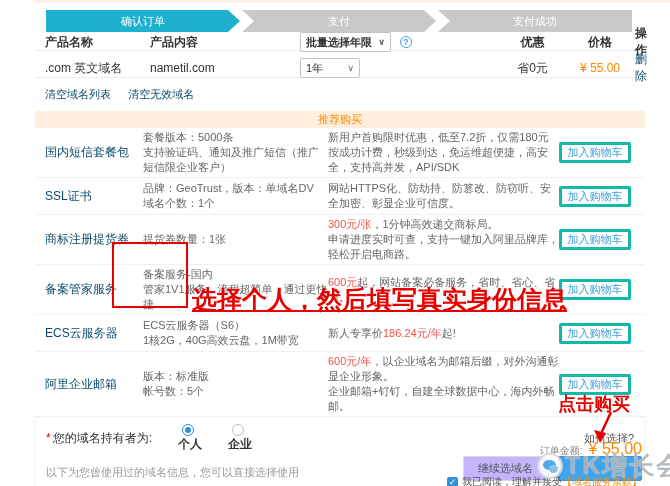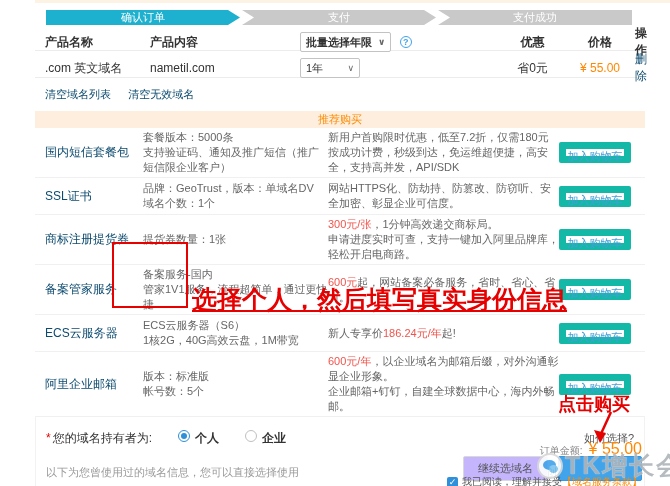--- a/index.html
+++ b/index.html
@@ -2,21 +2,21 @@
 <html><head>
 <meta charset="utf-8">
 <style>
   * { margin:0; padding:0; box-sizing:border-box; }
   html,body { background:#fff; }
   body { font-family:"Liberation Sans","DejaVu Sans",sans-serif; font-size:12px; color:#333; }
   .page { position:relative; width:670px; height:486px; background:#fff; overflow:hidden; }
   .top-strip { position:absolute; left:35px; top:0; width:635px; height:3px; background:#fdf3e4; }
 
   
-  .steps { position:absolute; left:35px; top:10px; width:597px; height:15px; display:flex;padding-left:11px; }
+  .steps { position:absolute; left:35px; top:10px; width:597px; height:22px; display:flex;padding-left:11px; }
   .step { flex:1; color:#fff; font-size:11px; display:flex; align-items:center; justify-content:center; margin-right:2px; }
   .step.active { background:#1eb0cf; clip-path:polygon(0 0, calc(100% - 12px) 0, 100% 50%, calc(100% - 12px) 100%, 0 100%); }
   .step.mid { background:#c9c9c9; clip-path:polygon(0 0, calc(100% - 12px) 0, 100% 50%, calc(100% - 12px) 100%, 0 100%, 12px 50%); }
   .step.last { background:#c9c9c9; clip-path:polygon(0 0, 100% 0, 100% 100%, 0 100%, 12px 50%); margin-right:0; }
 
   .content { position:absolute; left:35px; top:25px; width:610px; }
 
   
   .thead, .trow { display:grid; grid-template-columns:105px 150px 210px 65px 70px 1fr; align-items:center; }
   .thead { height:26px; border-bottom:1px solid #ececec; font-weight:bold; }
@@ -30,27 +30,27 @@
   a.lnk { color:#0c4a6e; text-decoration:none; cursor:pointer; }
   .clear-links { padding:9px 0 9px 10px; }
   .clear-links a { margin-right:14px; font-size:11px;text-align:center; }
 
   
   .banner { height:17px; background:#fdeedd; color:#ff8a00; font-size:11px; text-align:center; line-height:17px; }
   .rrow { display:grid; grid-template-columns:108px 185px 1fr 86px; align-items:center; border-bottom:1px solid #f0f0f0; min-height:37px; padding:2px 0; }
   .rrow .rname { padding-left:10px; color:#4aa5e0; }
   .rrow .rcont, .rrow .rdesc { font-size:11px; color:#666; line-height:15px; }
   .red { color:#f0544c; }
-  .cart-btn { width:72px; height:21px; border:7px solid #14b8a6; border-radius:2px; background:#fff; color:#41a0d8; font-size:11px; cursor:pointer; }
+  .cart-btn { width:72px; height:21px; border:3px solid #14b8a6; border-radius:2px; background:#fff; color:#41a0d8; font-size:11px; cursor:pointer; }
 
   
   .holder { border:1px solid #f2f2f2; border-top:none; padding:10px 10px 6px 10px; position:relative; }
   .hrow1 { display:flex; align-items:center; height:22px; }
   .star { color:#e60000; margin-right:2px; }
-  .radio { display:inline-flex; align-items:flex-start; margin-left:26px; cursor:pointer; }
+  .radio { display:inline-flex; align-items:center; margin-left:26px; cursor:pointer;flex-direction:column; }
   .radio .rdot { width:12px; height:12px; border:1px solid #c0c0c0; border-radius:50%; background:#fff; margin-right:5px; position:relative; }
   .radio.on .rdot { border-color:#2f8fd8; }
   .radio.on .rdot::after { content:""; position:absolute; left:2px; top:2px; width:6px; height:6px; border-radius:50%; background:#2f8fd8; }
   .radio .rlabel { font-weight:bold; }
   .how-choose { margin-left:auto; color:#555; font-size:11px; }
   .hint-row { display:flex; margin-top:16px; font-size:11px; color:#999; }
   .hint-row a { margin-left:auto; }
 
   
   .total-line { position:absolute; right:28px; top:440px; display:flex; align-items:baseline; }

